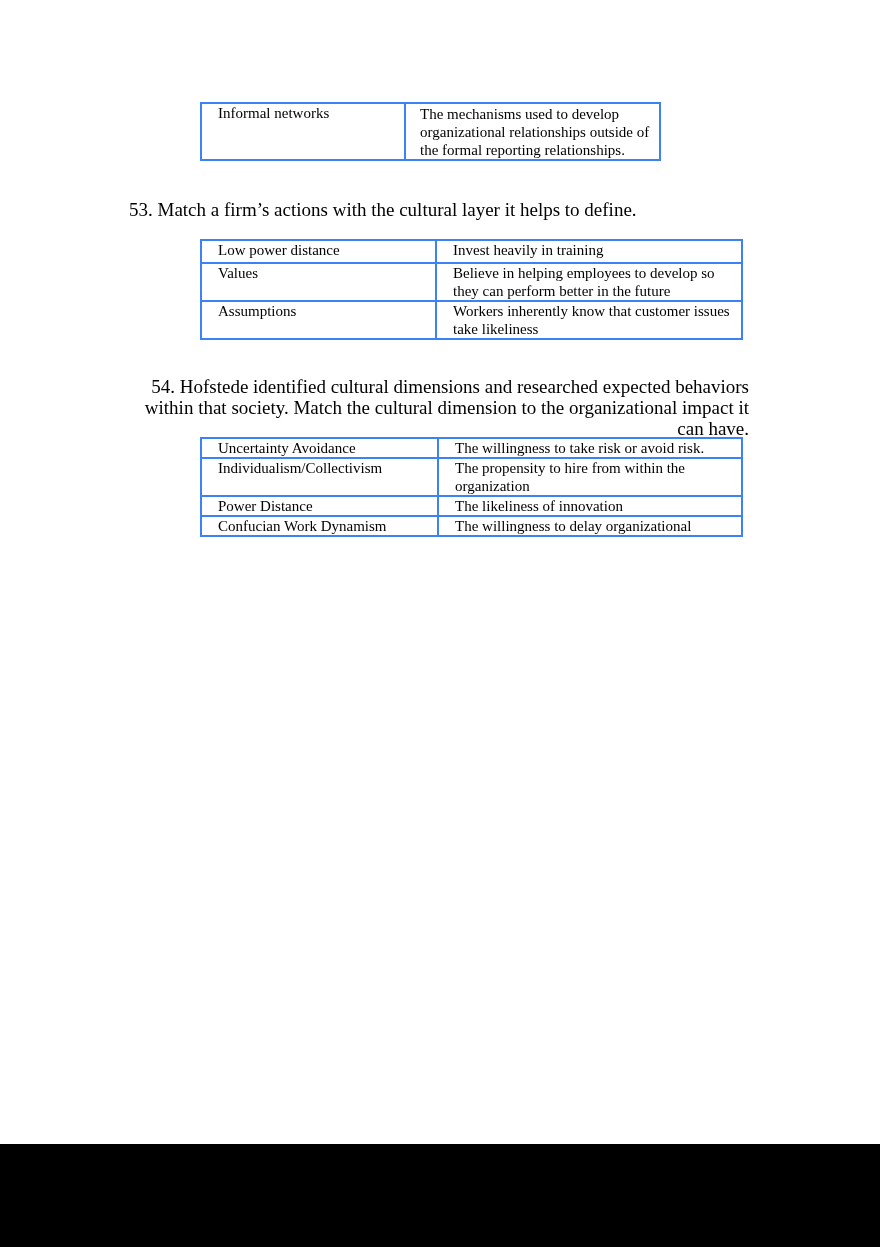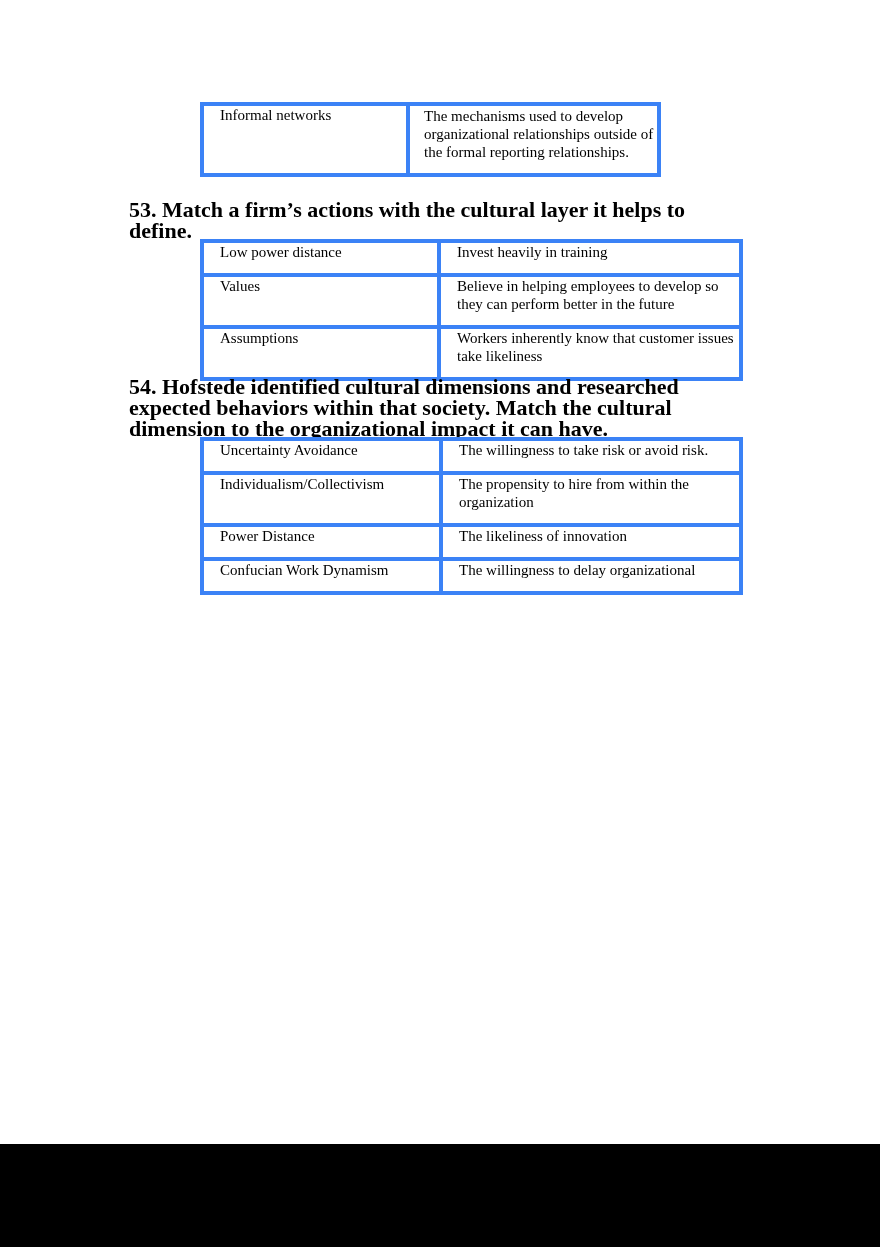--- a/index.html
+++ b/index.html
@@ -8,23 +8,23 @@
       background: #ffffff; color: #000;
       font-family: "Liberation Serif", "DejaVu Serif", serif;
     }
     .page { position: absolute; left: 0; top: 0; width: 880px; height: 1144px; background: #fff; }
     .bottom-bar { position: absolute; left: 0; top: 1144px; width: 880px; height: 103px; background: #000; }
     table.match {
       position: absolute; border-collapse: collapse;
       font-size: 15px; line-height: 18px;
     }
     table.match td {
-      border: 4px solid #3b82f6; vertical-align: top; padding: 0 0 12px 16px;
+      border: 2px solid #3b82f6; vertical-align: top; padding: 0 0 0 16px;
     }
-    .q { position: absolute; left: 129px; font-size: 22px; line-height: 21px; width: 620px; font-weight: bold; }
+    .q { position: absolute; left: 129px; font-size: 19px; line-height: 21px; width: 620px; }
   </style>
 </head>
 <body>
 
 <div class="page">
 
   <table class="match" style="left:200px; top:102px; width:461px;">
     <tbody>
         <tr style="height:57px;">
       <td style="width:186px;">Informal networks</td>
@@ -45,21 +45,21 @@
       <td>Values</td>
       <td>Believe in helping employees to develop so they can perform better in the future</td>
     </tr>
     <tr style="height:38px;">
       <td>Assumptions</td>
       <td>Workers inherently know that customer issues take likeliness</td>
     </tr>
   </tbody>
     </table>
 
-  <div class="q" style="top:376px;">54. Hofstede identified cultural dimensions and researched expected behaviors within that society. Match the cultural dimension to the organizational impact it can have.</div>
+  <div class="q" style="top:376px;text-align:right;">54. Hofstede identified cultural dimensions and researched expected behaviors within that society. Match the cultural dimension to the organizational impact it can have.</div>
 
   <table class="match" style="left:200px; top:437px; width:543px;">
     <tbody>
         <tr style="height:19px;">
       <td style="width:219px;">Uncertainty Avoidance</td>
       <td>The willingness to take risk or avoid risk.</td>
     </tr>
     <tr style="height:38px;">
       <td>Individualism/Collectivism</td>
       <td>The propensity to hire from within the organization</td>

